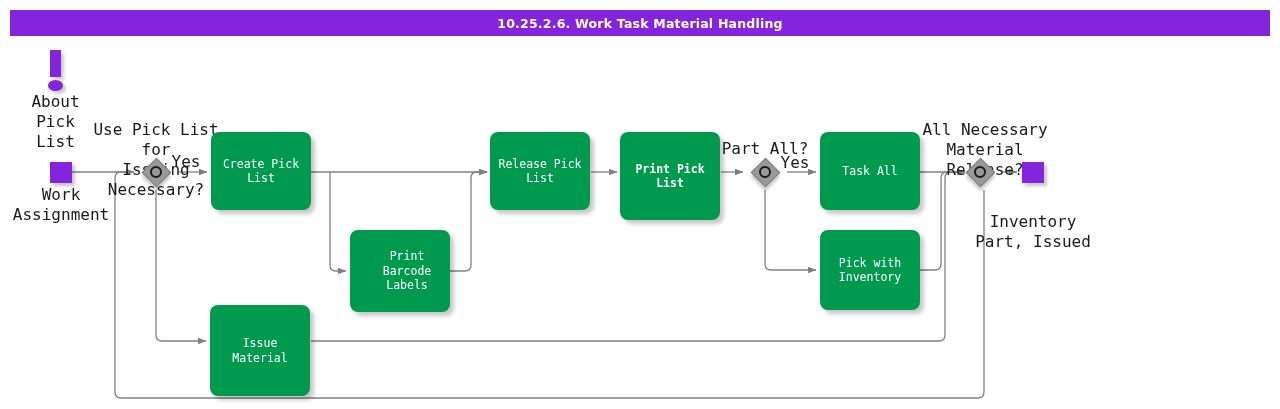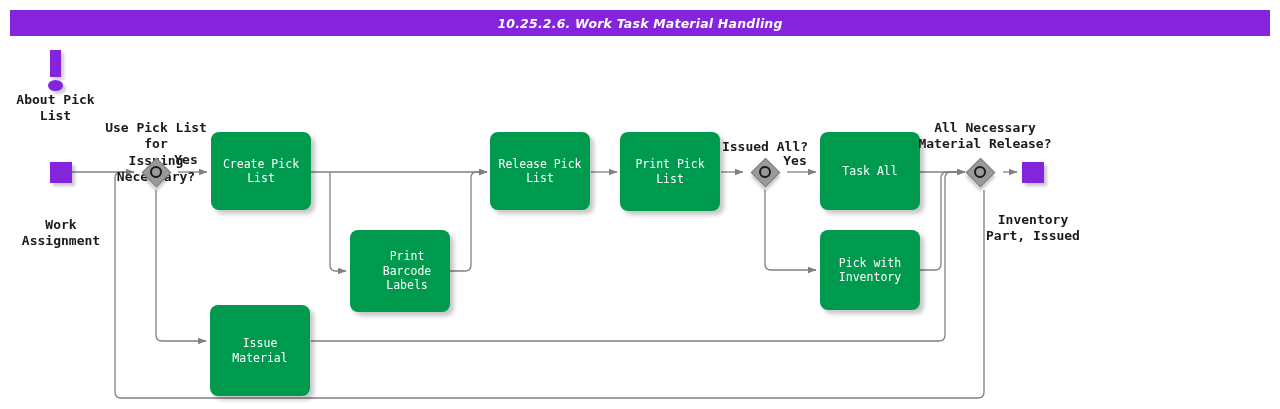--- a/index.html
+++ b/index.html
@@ -31,21 +31,20 @@
     background: #8424dd;
     color: #ffffff;
     display: flex;
     align-items: center;
     justify-content: center;
     font-family: "DejaVu Sans", "Liberation Sans", sans-serif;
     font-size: 12.5px;
     font-weight: bold;
     letter-spacing: 0.2px;
     box-sizing: border-box;
-    font-style: italic;
   }
 
   
   #wires {
     position: absolute;
     left: 0; top: 0;
     width: 1280px;
     height: 409px;
     pointer-events: none;
   }
@@ -104,25 +103,24 @@
     width: 22px;
     height: 21px;
     background: #8424dd;
     box-shadow: 3px 3px 3px rgba(0,0,0,0.22);
   }
 
   
   .label {
     position: absolute;
     color: #1a1a1a;
-    font-size: 13px;
+    font-size: 16px;
     line-height: 1.25;
     text-align: center;
     white-space: pre-line;
-    font-weight: bold;
   }
 
   
   .note-icon {
     position: absolute;
     width: 26px;
     height: 40px;
   }
   .note-bar {
     position: absolute;
@@ -193,48 +191,48 @@
   </svg>
 
   <div class="note-icon" style="left:43px; top:50px;">
     <div class="note-bar"></div>
     <div class="note-dot"></div>
   </div>
   <div class="label" style="left:8px; top:92px; width:95px;">About Pick
 List</div>
 
   <div class="event" style="left:50px; top:162px;"></div>
-  <div class="label" style="left:6px; top:185px; width:110px;margin-top:32px;">Work
+  <div class="label" style="left:6px; top:185px; width:110px;">Work
 Assignment</div>
 
   <div class="label" style="left:92px; top:120px; width:128px;">Use Pick List for
 Issuing Necessary?</div>
   <div class="gateway" style="left:141px; top:157px;">
     <div class="gw-diamond"></div>
     <div class="gw-ring"></div>
   </div>
   <div class="label" style="left:168px; top:152px; width:36px;">Yes</div>
 
   <div class="task" style="left:211px; top:132px; width:100px; height:78px;">Create Pick List</div>
 
   <div class="task" style="left:350px; top:230px; width:100px; height:82px;padding-left:20px;">Print Barcode
 Labels</div>
 
   <div class="task" style="left:490px; top:132px; width:100px; height:78px;">Release Pick List</div>
 
-  <div class="task" style="left:620px; top:132px; width:100px; height:79px;">Print Pick List</div>
+  <div class="task" style="left:620px; top:132px; width:100px; height:88px;font-weight:bold;">Print Pick List</div>
 
   <div class="task" style="left:820px; top:132px; width:100px; height:78px;">Task All</div>
 
   <div class="task" style="left:820px; top:230px; width:100px; height:80px;">Pick with
 Inventory</div>
 
   <div class="task" style="left:210px; top:305px; width:100px; height:91px;">Issue Material</div>
 
-  <div class="label" style="left:710px; top:139px; width:110px;">Issued All?</div>
+  <div class="label" style="left:710px; top:139px; width:110px;">Part All?</div>
   <div class="gateway" style="left:750px; top:157px;">
     <div class="gw-diamond"></div>
     <div class="gw-ring"></div>
   </div>
   <div class="label" style="left:777px; top:153px; width:36px;">Yes</div>
 
   <div class="label" style="left:915px; top:120px; width:140px;">All Necessary
 Material Release?</div>
   <div class="gateway" style="left:965px; top:157px;">
     <div class="gw-diamond"></div>

